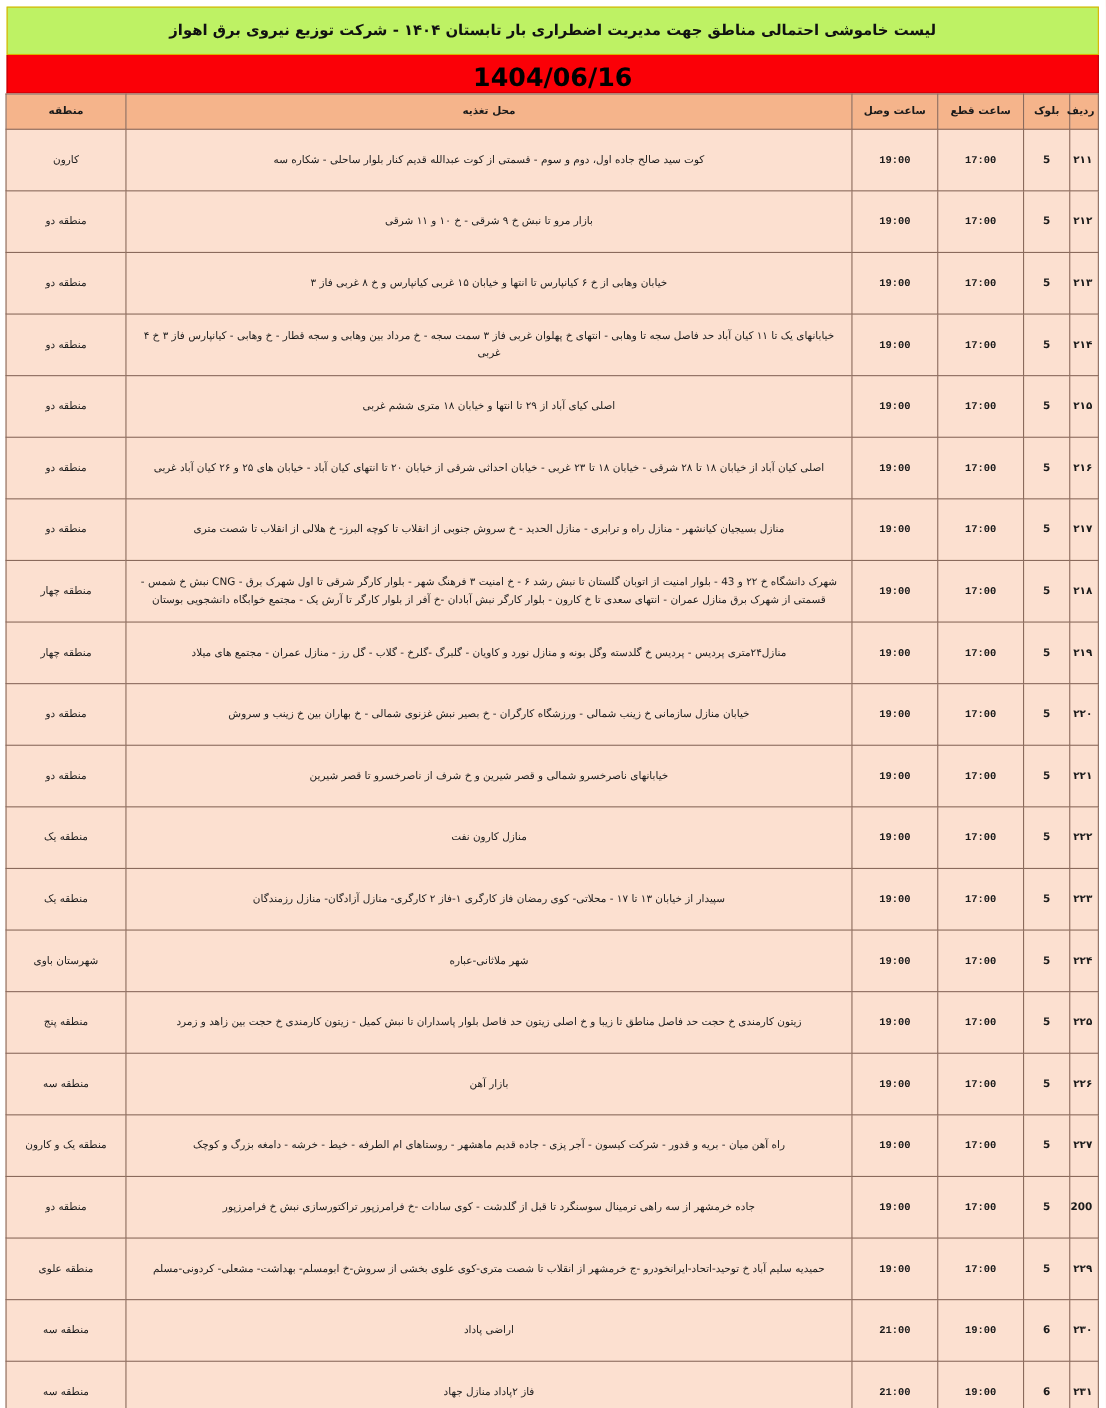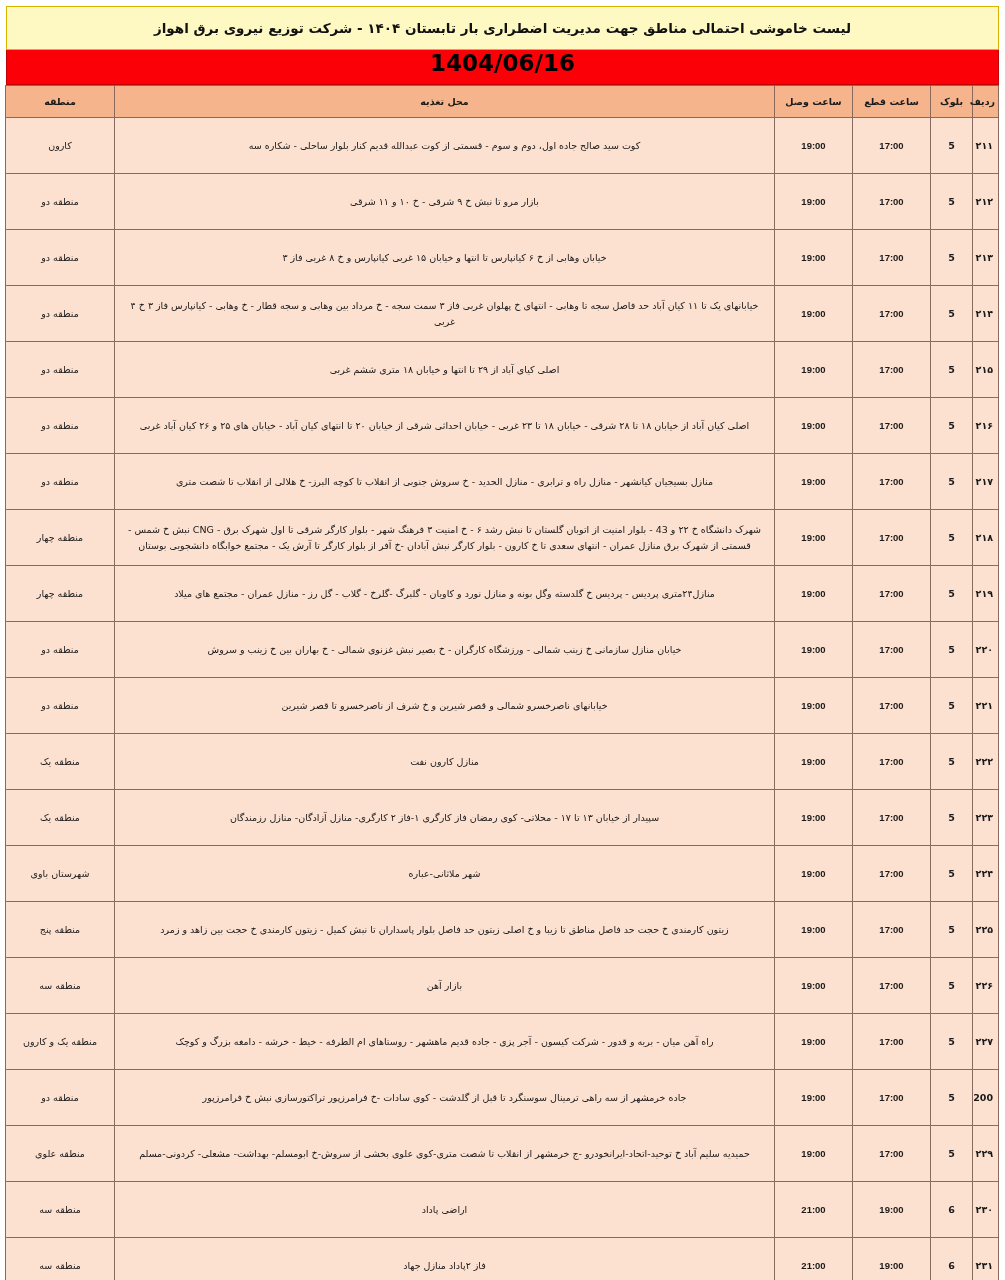--- a/index.html
+++ b/index.html
@@ -16,21 +16,21 @@
     -webkit-font-smoothing: antialiased;
   }
   .page {
     width: 1005px;
     box-sizing: border-box;
     background: #ffffff;
   }
 
   
   .title-banner {
-    background: #fef9c3;
+    background: #bef264;
     border: 1px solid #d9b300;
     height: 44px;
     display: flex;
     align-items: center;
     justify-content: center;
     box-sizing: border-box;
     margin: 6px 6px 0 6px;
   }
   .title-banner-text {
     font-size: 13.5px;
@@ -42,21 +42,21 @@
     padding: 0 8px;
   }
 
   
   .date-banner {
     background: #fb0007;
     border: 1px solid #c00005;
     border-top: none;
     height: 35px;
     display: flex;
-    align-items: flex-start;
+    align-items: flex-end;
     justify-content: center;
     box-sizing: border-box;
     margin: 0 6px;
   }
   .date-banner-text {
     font-size: 23px;
     font-weight: bold;
     color: #000000;
     direction: ltr;
     font-family: "DejaVu Sans", "Liberation Sans", sans-serif;
@@ -99,21 +99,21 @@
   }
   td.col-block {
     font-size: 12px;
     font-weight: bold;
     font-family: "DejaVu Sans", "Liberation Sans", sans-serif;
   }
   td.col-off, td.col-on {
     font-size: 12px;
     font-weight: bold;
     direction: ltr;
-    font-family: Liberation Sans, sans-serif;
+    font-family: Liberation Mono, monospace;
   }
   td.col-feed {
     text-align: center;
     padding: 8px 12px;
   }
   td.col-region {
     font-size: 9.5px;
   }
 
   

